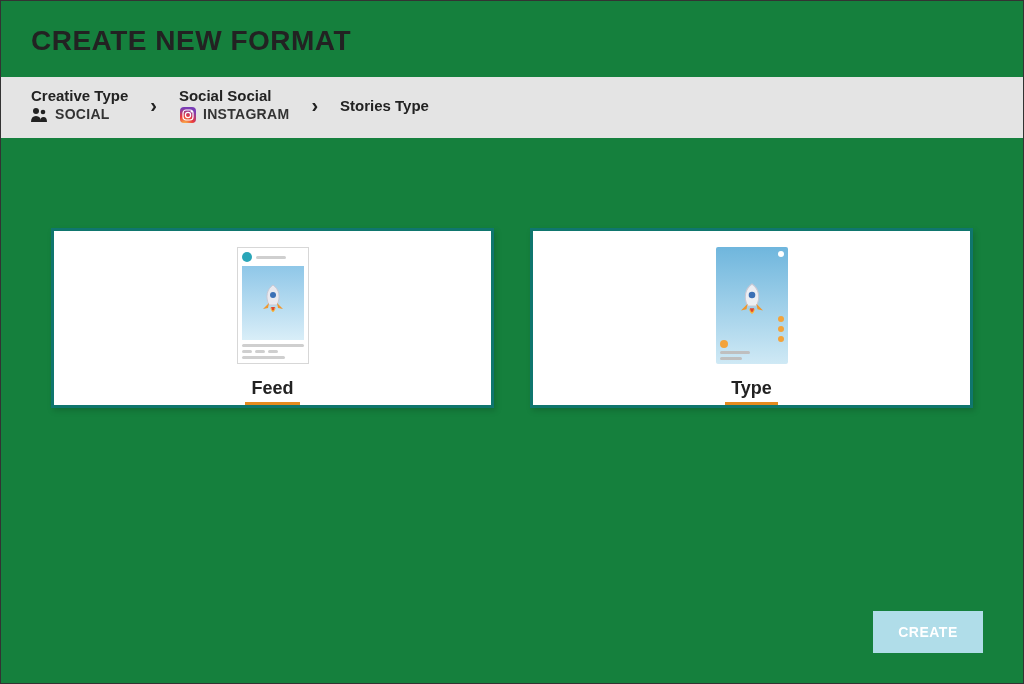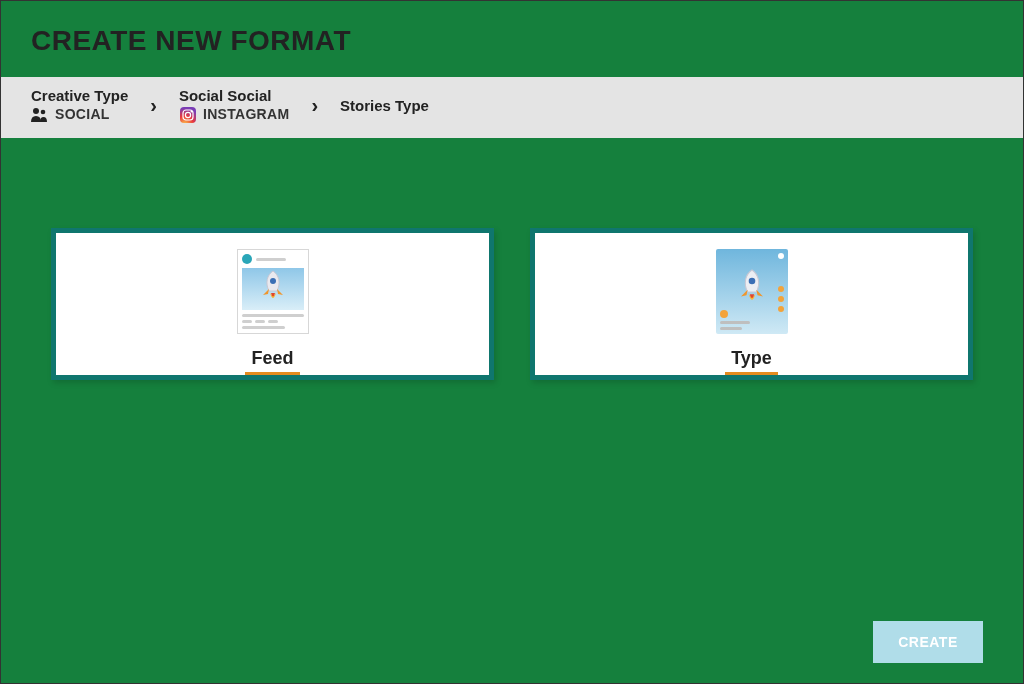--- a/index.html
+++ b/index.html
@@ -17,23 +17,23 @@
   .crumb .clabel { font-size: 15px; font-weight: 700; color: #222; }
   .crumb .cvalrow { display: flex; align-items: flex-start; gap: 6px; margin-top: 2px; }
   .crumb .cval { font-size: 14px; font-weight: 600; color: #333; letter-spacing: 0.3px; }
   .chev { font-size: 20px; font-weight: 900; color: #222; }
   .icon-slot { width: 18px; height: 18px; display: inline-flex; align-items: center; justify-content: center; }
 
   .cards {
     display: flex; gap: 36px; padding: 90px 50px 0 50px;
   }
   .card {
-    flex: 1; border: 5px solid #0f766e; background: #fff;
+    flex: 1; border: 3px solid #0f766e; background: #fff;
     box-shadow: 2px 3px 6px rgba(0,0,0,0.15);
-    height: 152px;
+    height: 180px;
     display: flex; flex-direction: column; align-items: center; justify-content: flex-start;
     padding-top: 16px;
     cursor: pointer;
   }
   .card-thumb {
     width: 72px; height: 118px; position: relative;
     border: 1px solid #d7d7d7; background: #fff;
     display: flex; flex-direction: column;
   }
   .card-label {
@@ -57,21 +57,21 @@
   .reels-full { width:100%; height:100%; background: linear-gradient(#6fb6dd,#cfe9f5); border-radius:2px; position:relative; }
   .reels-topdot { position:absolute; top:4px; right:4px; width:6px; height:6px; border-radius:50%; background:#fff; }
   .reels-sidedots { position:absolute; right:4px; bottom:22px; display:flex; flex-direction:column; gap:4px; }
   .reels-sidedots div { width:6px; height:6px; border-radius:50%; background:#f3a33a; }
   .reels-bottom { position:absolute; left:4px; bottom:4px; display:flex; flex-direction:column; gap:3px; }
   .reels-av { width:8px; height:8px; border-radius:50%; background:#f3a33a; }
 
   .rocket { position:absolute; left:50%; top:50%; transform:translate(-50%,-55%); }
 
   .footer {
-    position: absolute; right: 40px; bottom: 20px; display: flex; gap: 6px;
+    position: absolute; right: 40px; bottom: 30px; display: flex; gap: 6px;
   }
   .btn {
     min-width: 110px; height: 42px; display: flex; align-items: center; justify-content: center;
     font-size: 14px; font-weight: 800; letter-spacing: 0.5px; cursor: pointer;
   }
   .btn-create { background: #b0dde9; color: #fff; border: none; }
   .btn-cancel { background: #fff; color: #111; border: 1.5px solid #111; }
 </style>
 </head>
 <body>

